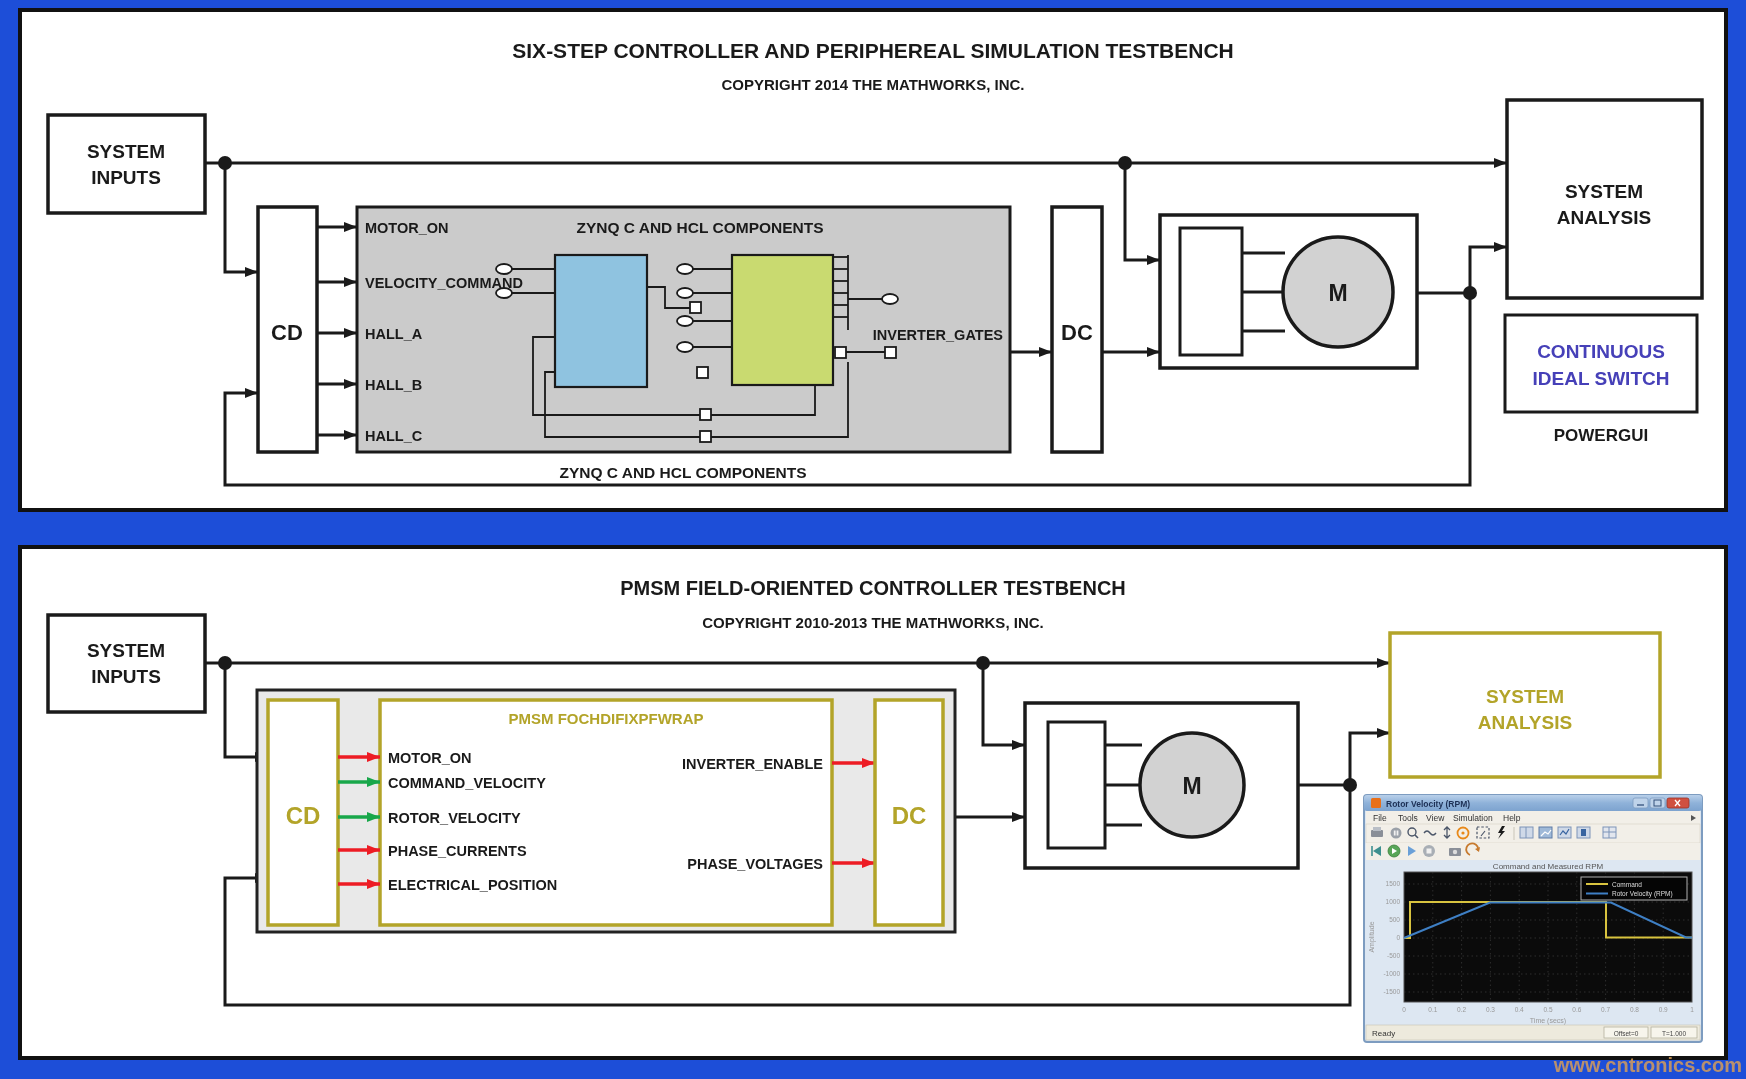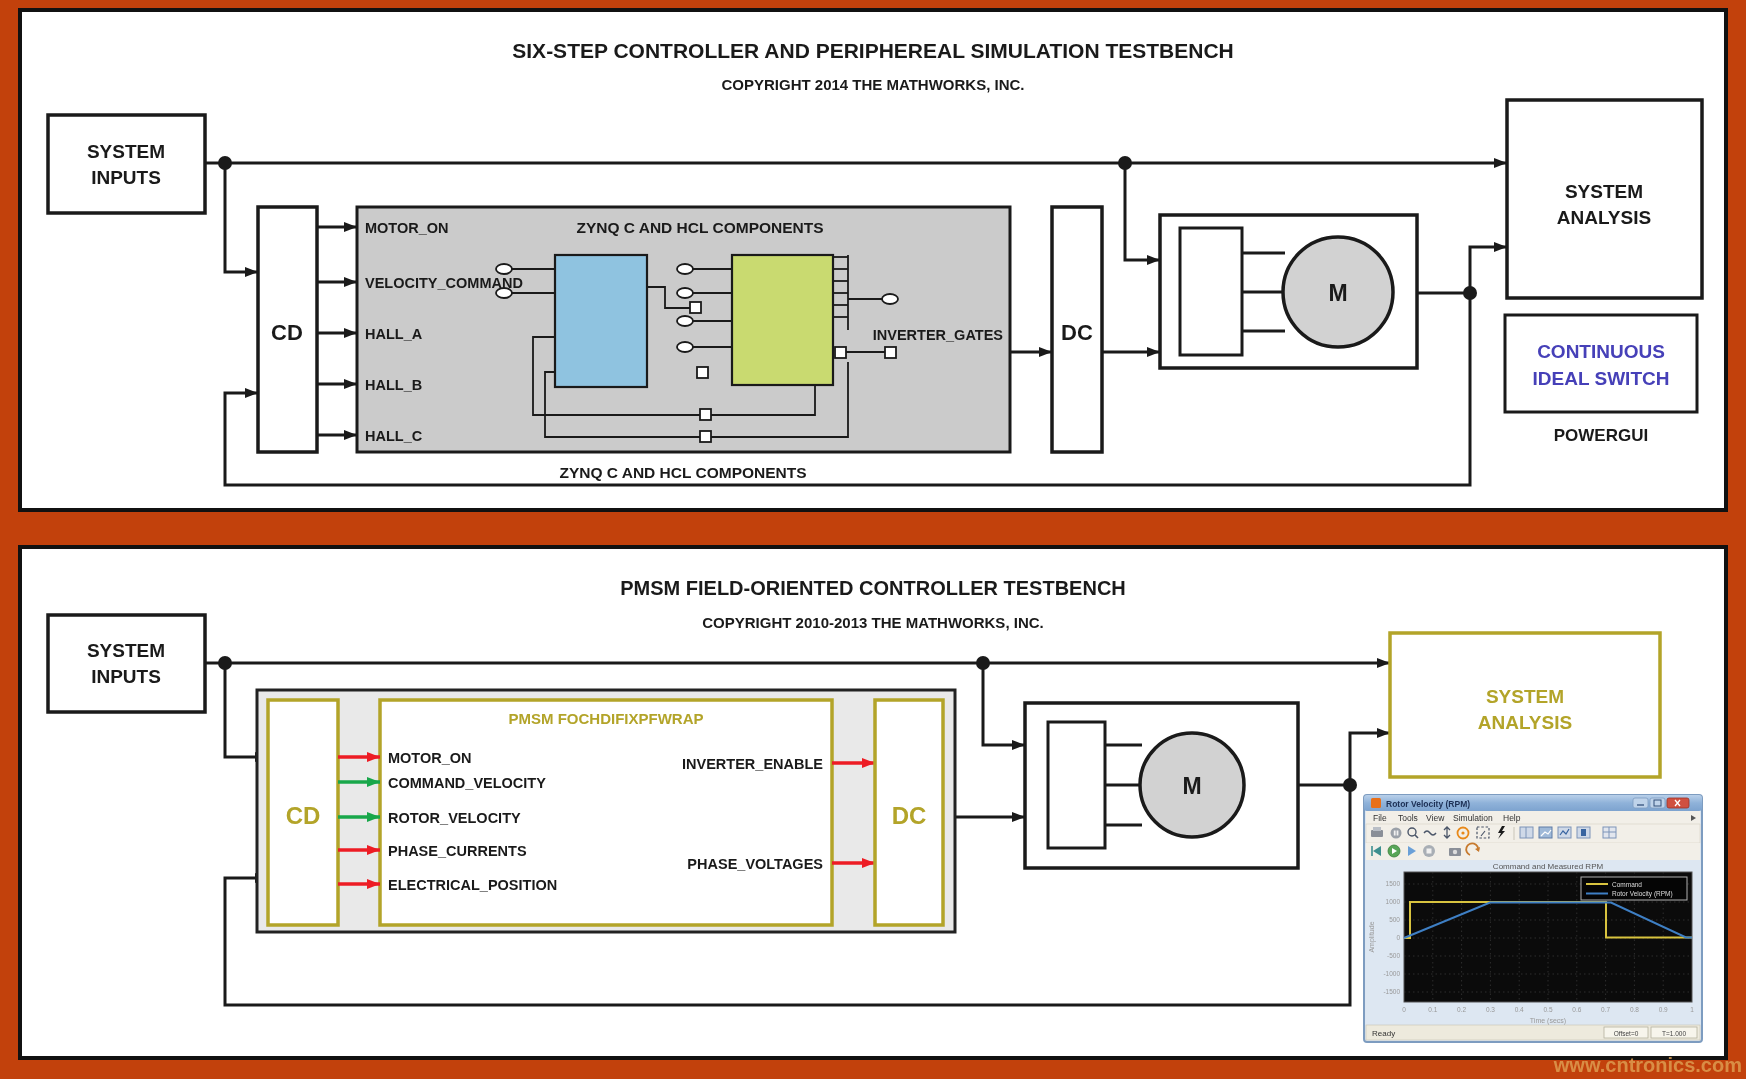--- a/index.html
+++ b/index.html
@@ -1,16 +1,16 @@
 <!DOCTYPE html>
 <html><head>
 <meta charset="utf-8">
 <style>
   html,body{margin:0;padding:0;background:#ffffff;}
-  .stage{position:relative;width:1746px;height:1079px;background:#c2410c;font-family:"Liberation Sans",sans-serif;}
+  .stage{position:relative;width:1746px;height:1079px;background:#1d4ed8;font-family:"Liberation Sans",sans-serif;}
   svg text{font-family:"Liberation Sans",sans-serif;}
   .t{font-weight:bold;fill:#1a1a1a;}
   .tc{text-anchor:middle;}
   .te{text-anchor:end;}
   .wire{stroke:#1a1a1a;stroke-width:3;fill:none;}
   .thin{stroke:#1a1a1a;stroke-width:1.8;fill:none;}
   .blk{fill:#ffffff;stroke:#1a1a1a;stroke-width:3.5;}
   .glyphE{fill:#ffffff;stroke:#1a1a1a;stroke-width:1.8;}
   .dot{fill:#1a1a1a;}
   .scopetxt{font-weight:normal;fill:#333333;}

